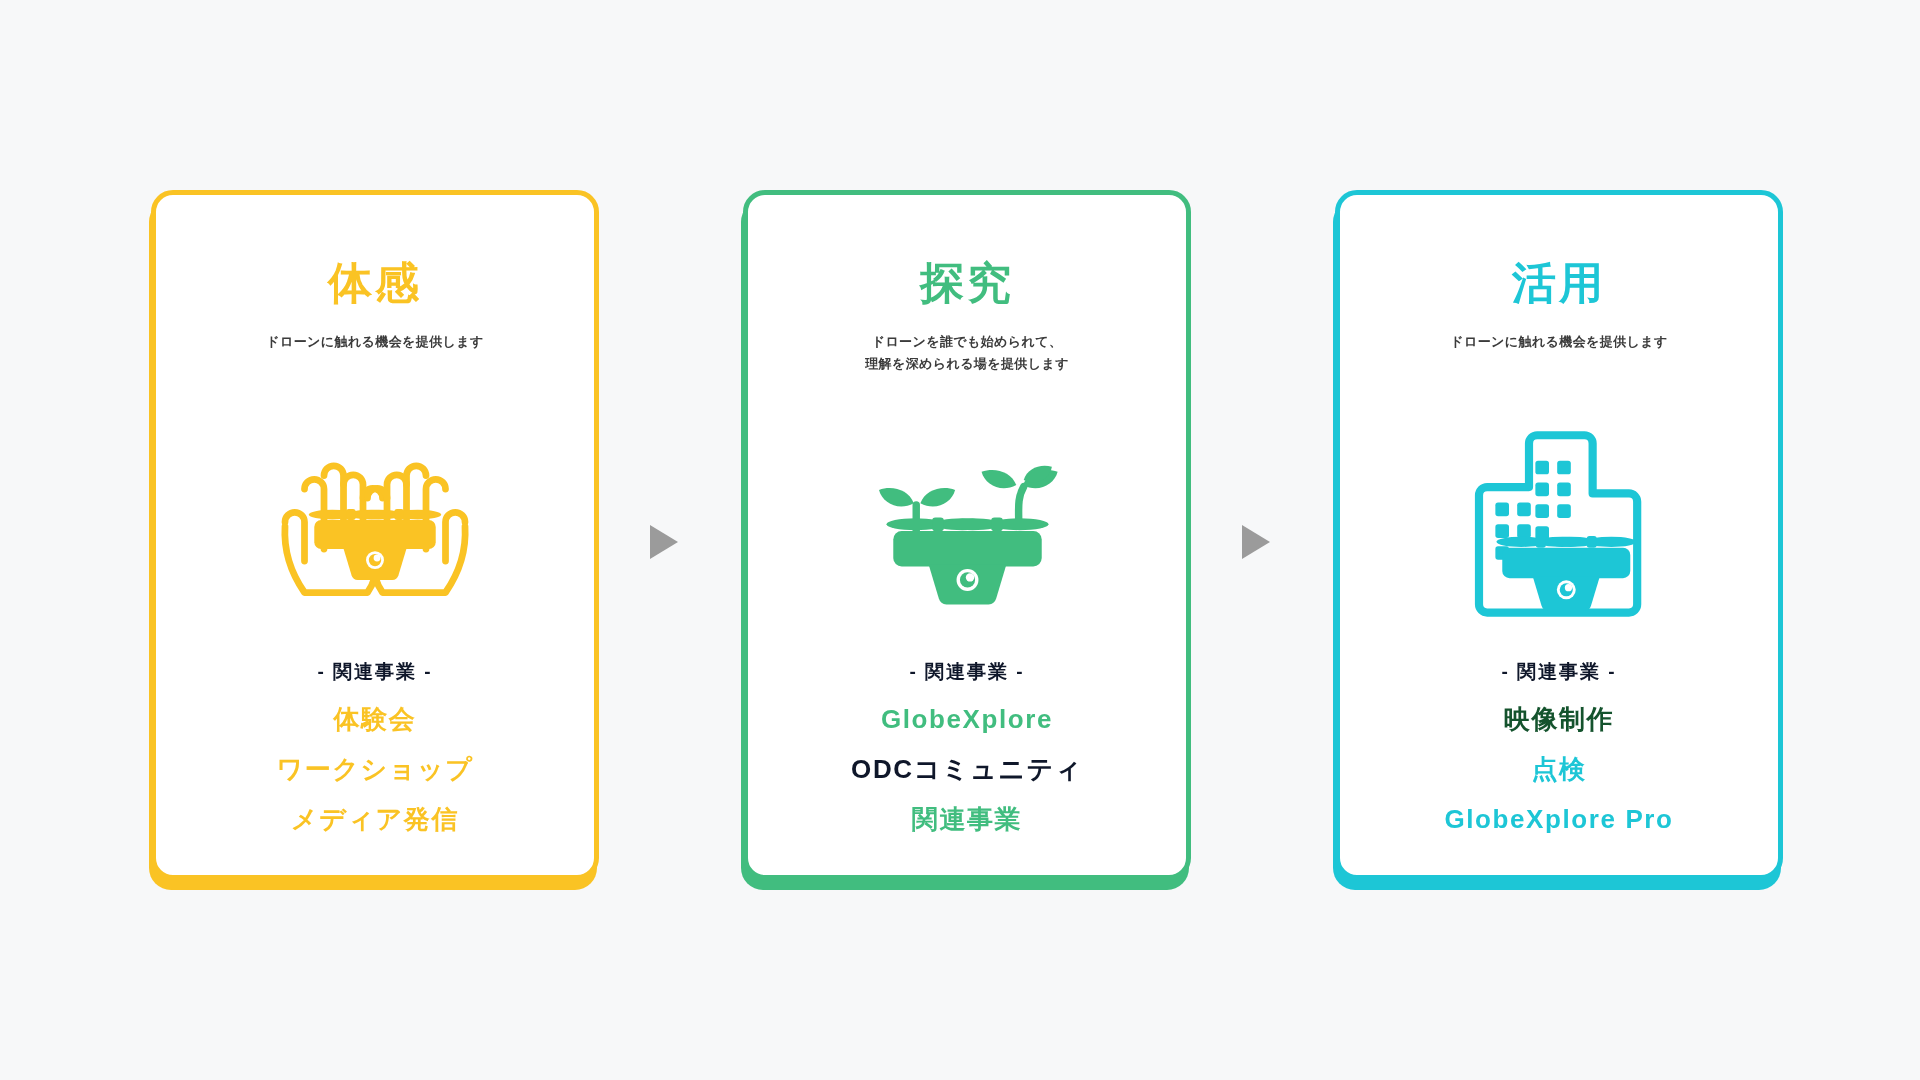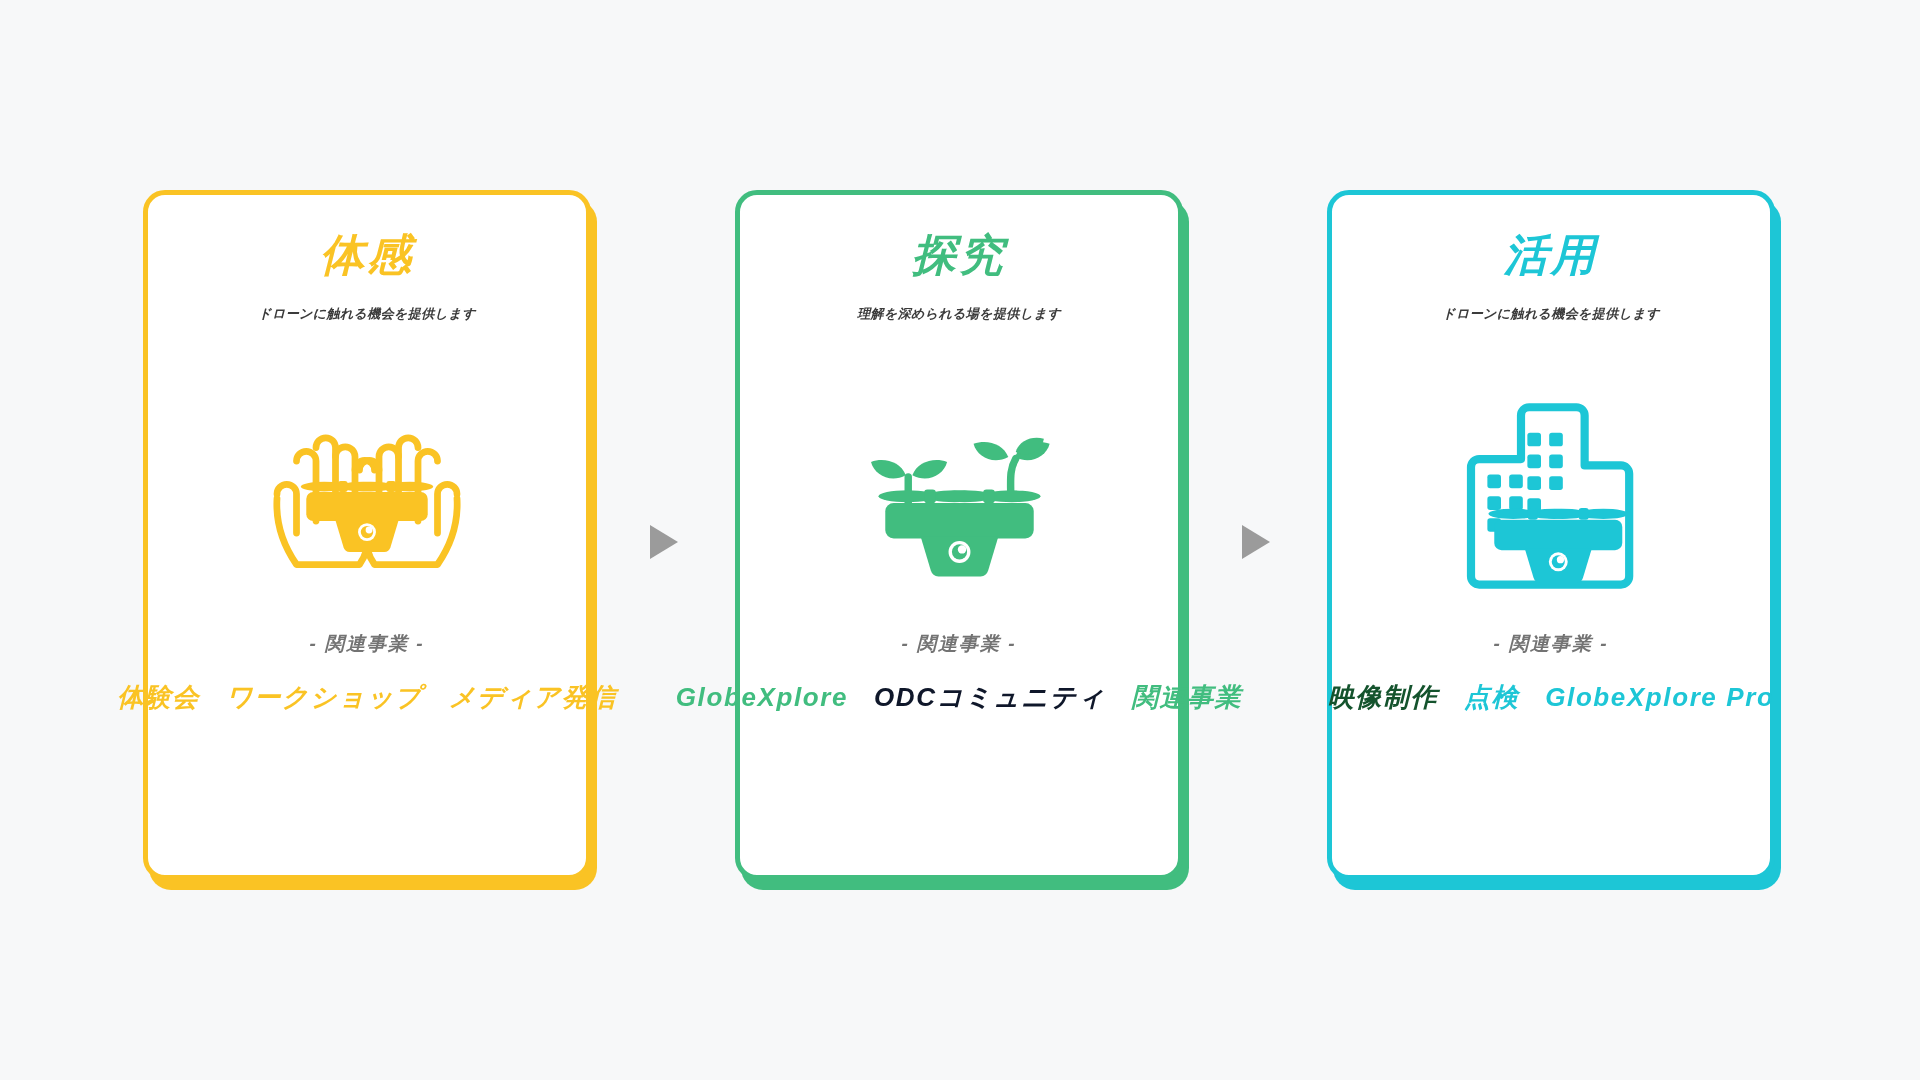--- a/index.html
+++ b/index.html
@@ -50,32 +50,31 @@
     position: absolute;
     left: 10px;
     top: 10px;
     width: 448px;
     height: 690px;
     border-radius: 22px;
   }
 
   .card {
     position: absolute;
-    left: 4px;
+    left: 12px;
     top: 0;
     width: 448px;
     height: 690px;
     background: #ffffff;
     border-radius: 22px;
     border: 5px solid transparent;
     display: flex;
     flex-direction: column;
     align-items: center;
-    padding: 38px 26px 30px;
-    font-style: italic;
+    padding: 66px 26px 30px;
   }
 
   .card-title {
     font-size: 44px;
     font-weight: 700;
     letter-spacing: 3px;
     line-height: 1;
     margin-bottom: 26px;
   }
 
@@ -95,31 +94,31 @@
     margin-top: 26px;
     margin-bottom: 22px;
     display: flex;
     align-items: center;
     justify-content: center;
   }
 
   .related-label {
     font-size: 19px;
     font-weight: 700;
-    color: #737373;
+    color: #0f172a;
     letter-spacing: 2px;
     margin-top: 4px;
-    margin-bottom: 26px;
+    margin-bottom: 20px;
   }
 
   .service-list {
     display: flex;
-    flex-direction: row;
-    align-items: center;
-    gap: 26px;
+    flex-direction: column;
+    align-items: center;
+    gap: 20px;
   }
 
   .service-item {
     font-size: 26px;
     font-weight: 700;
     letter-spacing: 1.6px;
     line-height: 1.15;
     white-space: nowrap;
   }
 
@@ -185,20 +184,21 @@
         </div>
       </div>
       <div class="arrow"><svg width="34" height="38" viewBox="0 0 34 38">
         <path d="M3 2 L31 19 L3 36 Z" fill="#9b9b9b"></path>
       </svg></div>
       <div class="card-wrap">
         <div class="card-shadow" style="background: rgb(65, 189, 127);"></div>
         <div class="card" style="border-color: rgb(65, 189, 127);">
           <div class="card-title" style="color: rgb(65, 189, 127);">探究</div>
           <div class="card-desc">
+            <div>ドローンを誰でも始められて、</div>
             <div>理解を深められる場を提供します</div>
           </div>
           <div class="icon-box">
             <svg width="215" height="190" viewBox="-130 -110 260 220">
     <g transform="translate(-62,-22) scale(1)">
     <path d="M0 30 V-6" stroke="#41bd7f" stroke-width="9" fill="none" stroke-linecap="round"></path>
     <path d="M-3 -8 c-6 -16 -26 -22 -42 -16 c4 16 24 26 42 16 z" fill="#41bd7f"></path>
     <path d="M5 -8 c6 -16 26 -22 42 -16 c-4 16 -24 26 -42 16 z" fill="#41bd7f"></path>
 
   </g>

